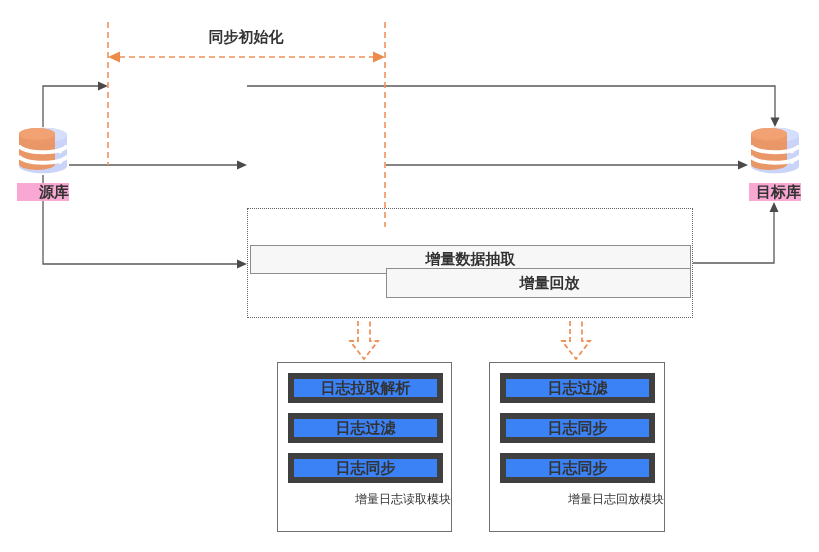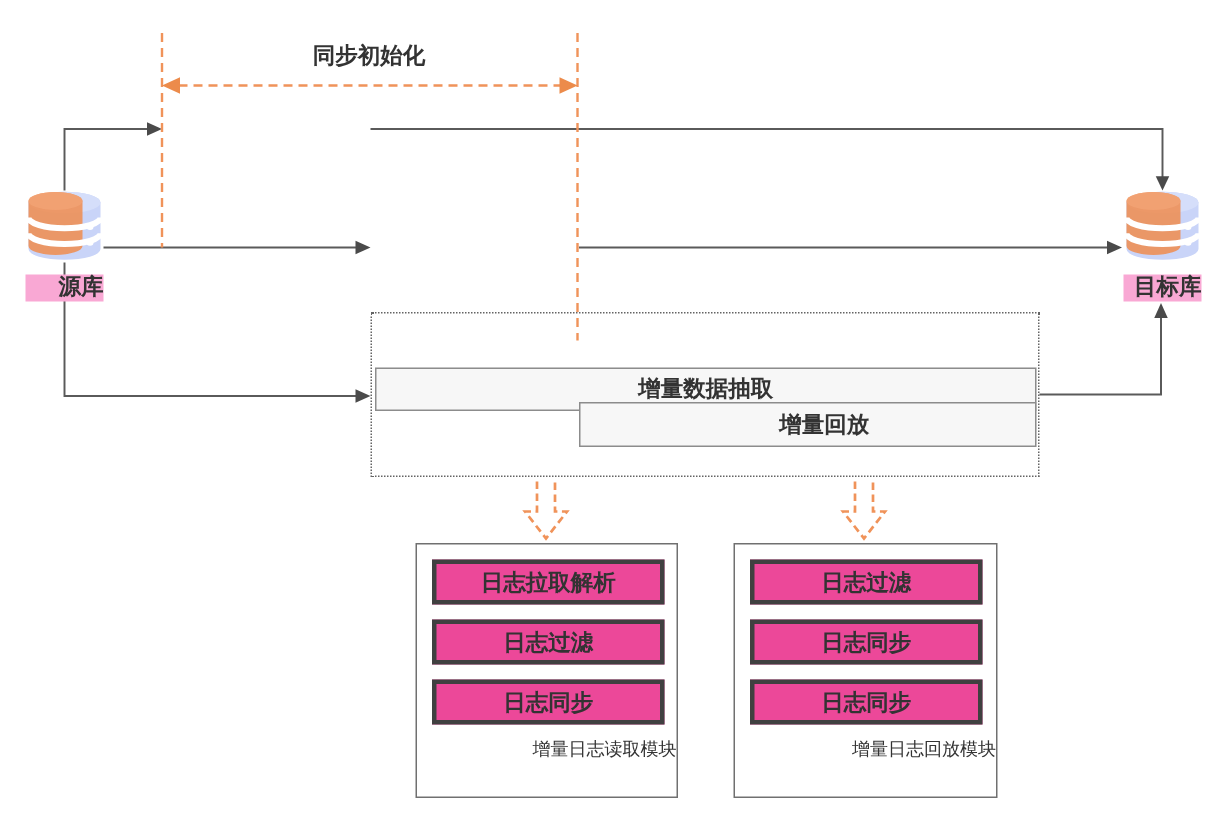--- a/index.html
+++ b/index.html
@@ -13,22 +13,22 @@
     position:absolute;display:flex;align-items:center;justify-content:center;
     font-weight:bold;font-size:15px;color:#333;background:#fcfcfc;box-sizing:border-box;
   }
   .box.dark{border:2px solid #3d3d3d;}
   .box.mid{border:1px solid #8c8c8c;background:#f7f7f7;}
   .dotted{
     position:absolute;border:1px dotted #646464;box-sizing:border-box;background:transparent;
   }
   .module{position:absolute;border:1px solid #707070;box-sizing:border-box;background:#fff;}
   .module .step{
-    position:absolute;left:10px;width:155px;height:30px;background:#ec4899;
-    border:3px solid #404040;box-sizing:border-box;
+    position:absolute;left:10px;width:155px;height:30px;background:#3b82f6;
+    border:6px solid #404040;box-sizing:border-box;
     display:flex;align-items:center;justify-content:center;font-weight:bold;font-size:15px;color:#333;
   }
   .module .mlabel{
     position:absolute;left:0;right:0;top:128px;text-align:right;
     font-weight:normal;font-size:12px;color:#333;
   }
   .lbl{
     position:absolute;font-weight:bold;font-size:15px;color:#333;
     text-align:right;background:#f9a8d4;line-height:18px;
   }

